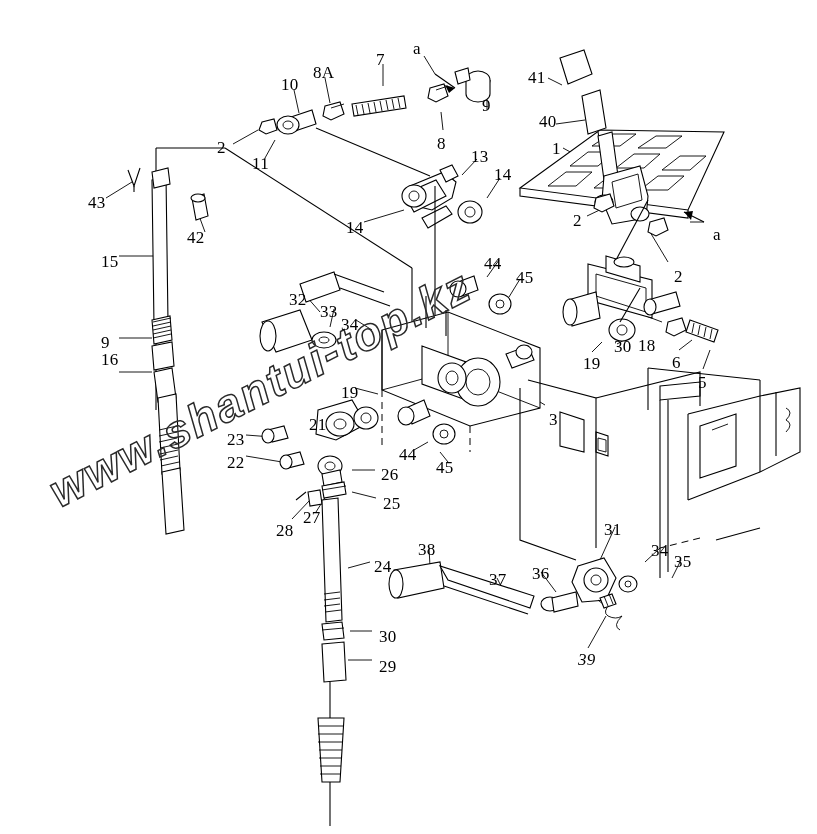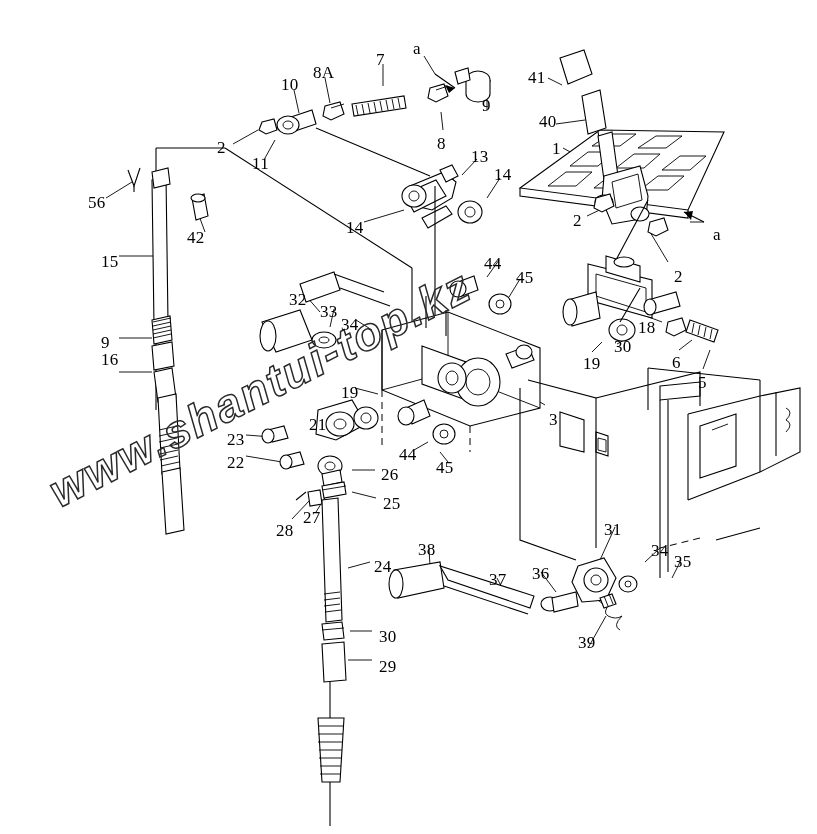--- a/index.html
+++ b/index.html
@@ -421,32 +421,32 @@
   <div class="callout" style="left:528px; top:69px;">41</div>
   <div class="callout" style="left:281px; top:76px;">10</div>
   <div class="callout" style="left:482px; top:97px;">9</div>
   <div class="callout" style="left:539px; top:113px;">40</div>
   <div class="callout" style="left:437px; top:135px;">8</div>
   <div class="callout" style="left:217px; top:139px;">2</div>
   <div class="callout" style="left:552px; top:140px;">1</div>
   <div class="callout" style="left:252px; top:155px;">11</div>
   <div class="callout" style="left:471px; top:148px;">13</div>
   <div class="callout" style="left:494px; top:166px;">14</div>
-  <div class="callout" style="left:88px;  top:194px;">56</div>
+  <div class="callout" style="left:88px;  top:194px;">43</div>
   <div class="callout" style="left:573px; top:212px;">2</div>
   <div class="callout" style="left:346px; top:219px;">14</div>
   <div class="callout" style="left:713px; top:226px;">a</div>
   <div class="callout" style="left:187px; top:229px;">42</div>
   <div class="callout" style="left:101px; top:253px;text-align:center;">15</div>
   <div class="callout" style="left:674px; top:268px;">2</div>
   <div class="callout" style="left:484px; top:255px;">44</div>
   <div class="callout" style="left:516px; top:269px;">45</div>
   <div class="callout" style="left:289px; top:291px;">32</div>
   <div class="callout" style="left:320px; top:303px;">33</div>
-  <div class="callout" style="left:638px; top:319px;">18</div>
+  <div class="callout" style="left:638px; top:337px;">18</div>
   <div class="callout" style="left:101px; top:334px;">9</div>
   <div class="callout" style="left:341px; top:316px;">34</div>
   <div class="callout" style="left:614px; top:338px;">30</div>
   <div class="callout" style="left:672px; top:354px;">6</div>
   <div class="callout" style="left:698px; top:374px;">5</div>
   <div class="callout" style="left:583px; top:355px;">19</div>
   <div class="callout" style="left:101px; top:351px;">16</div>
   <div class="callout" style="left:341px; top:384px;">19</div>
   <div class="callout" style="left:549px; top:411px;">3</div>
   <div class="callout" style="left:309px; top:402px;margin-top:14px;">21</div>
@@ -458,17 +458,17 @@
   <div class="callout" style="left:383px; top:495px;">25</div>
   <div class="callout" style="left:276px; top:522px;">28</div>
   <div class="callout" style="left:303px; top:509px;">27</div>
   <div class="callout" style="left:604px; top:521px;">31</div>
   <div class="callout" style="left:418px; top:541px;">38</div>
   <div class="callout" style="left:651px; top:542px;">34</div>
   <div class="callout" style="left:674px; top:553px;">35</div>
   <div class="callout" style="left:374px; top:558px;">24</div>
   <div class="callout" style="left:532px; top:565px;">36</div>
   <div class="callout" style="left:489px; top:571px;">37</div>
-  <div class="callout" style="left:578px; top:634px;">39</div>
+  <div class="callout" style="left:578px; top:651px;font-style:italic;">39</div>
   <div class="callout" style="left:379px; top:628px;">30</div>
   <div class="callout" style="left:379px; top:658px;">29</div>
 
 </div>
 
 </body></html>

